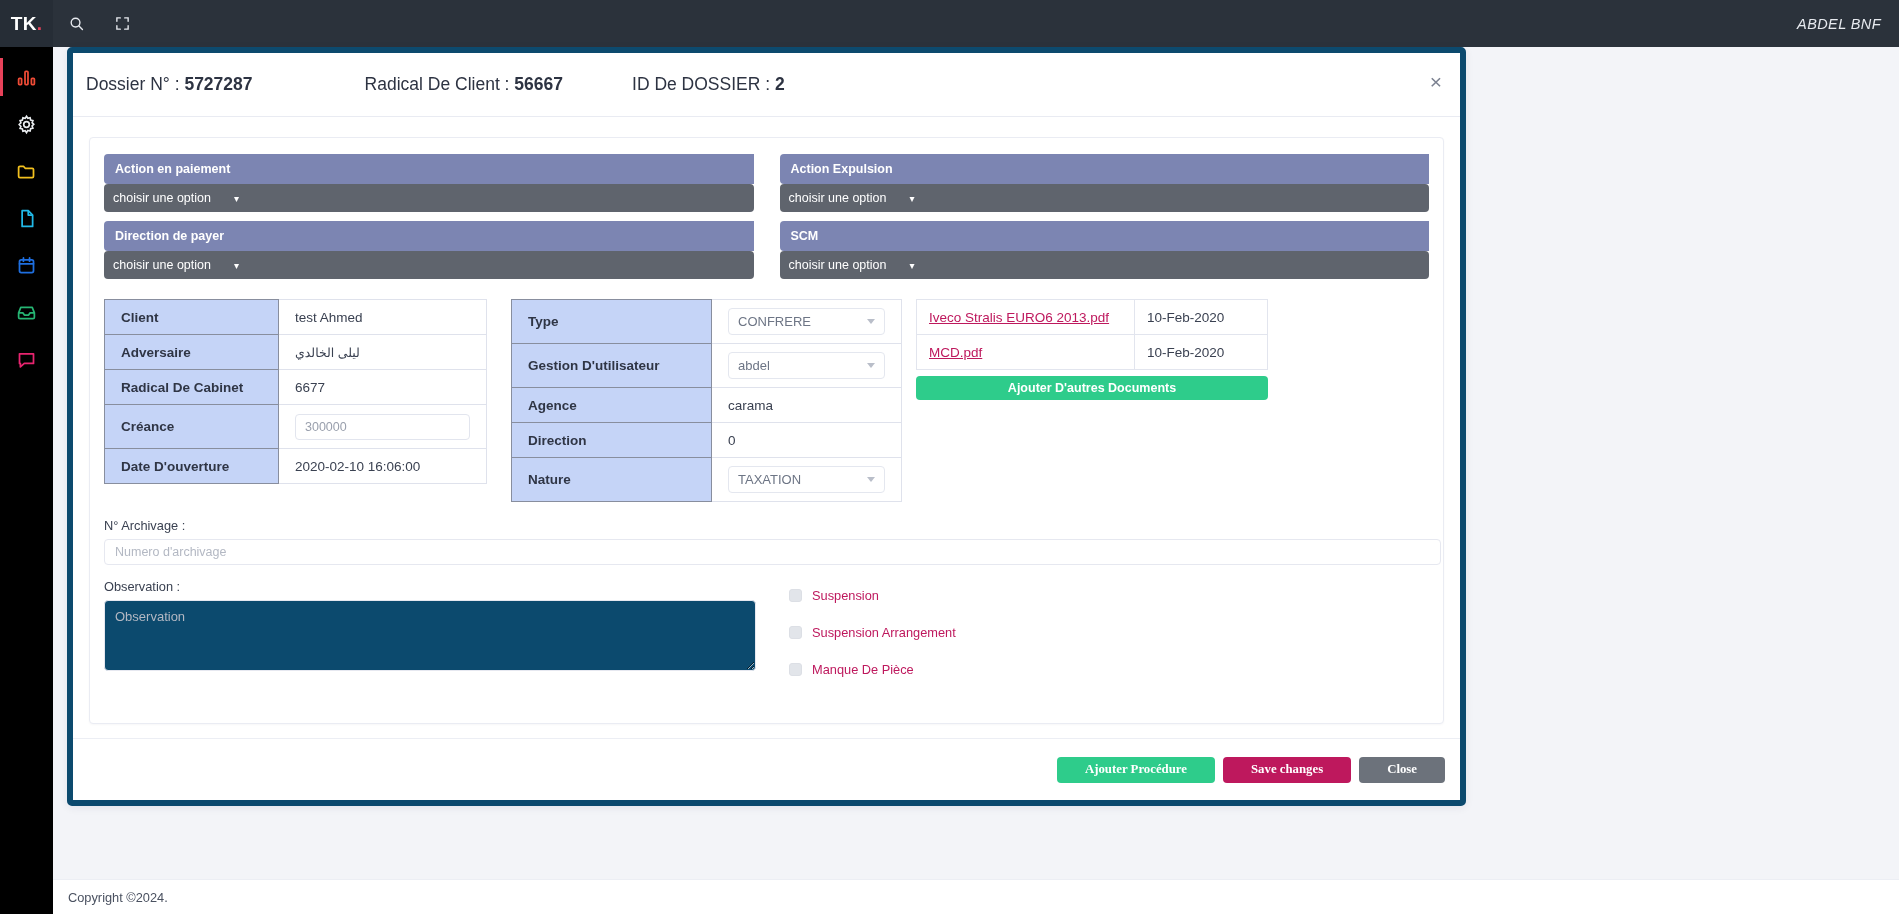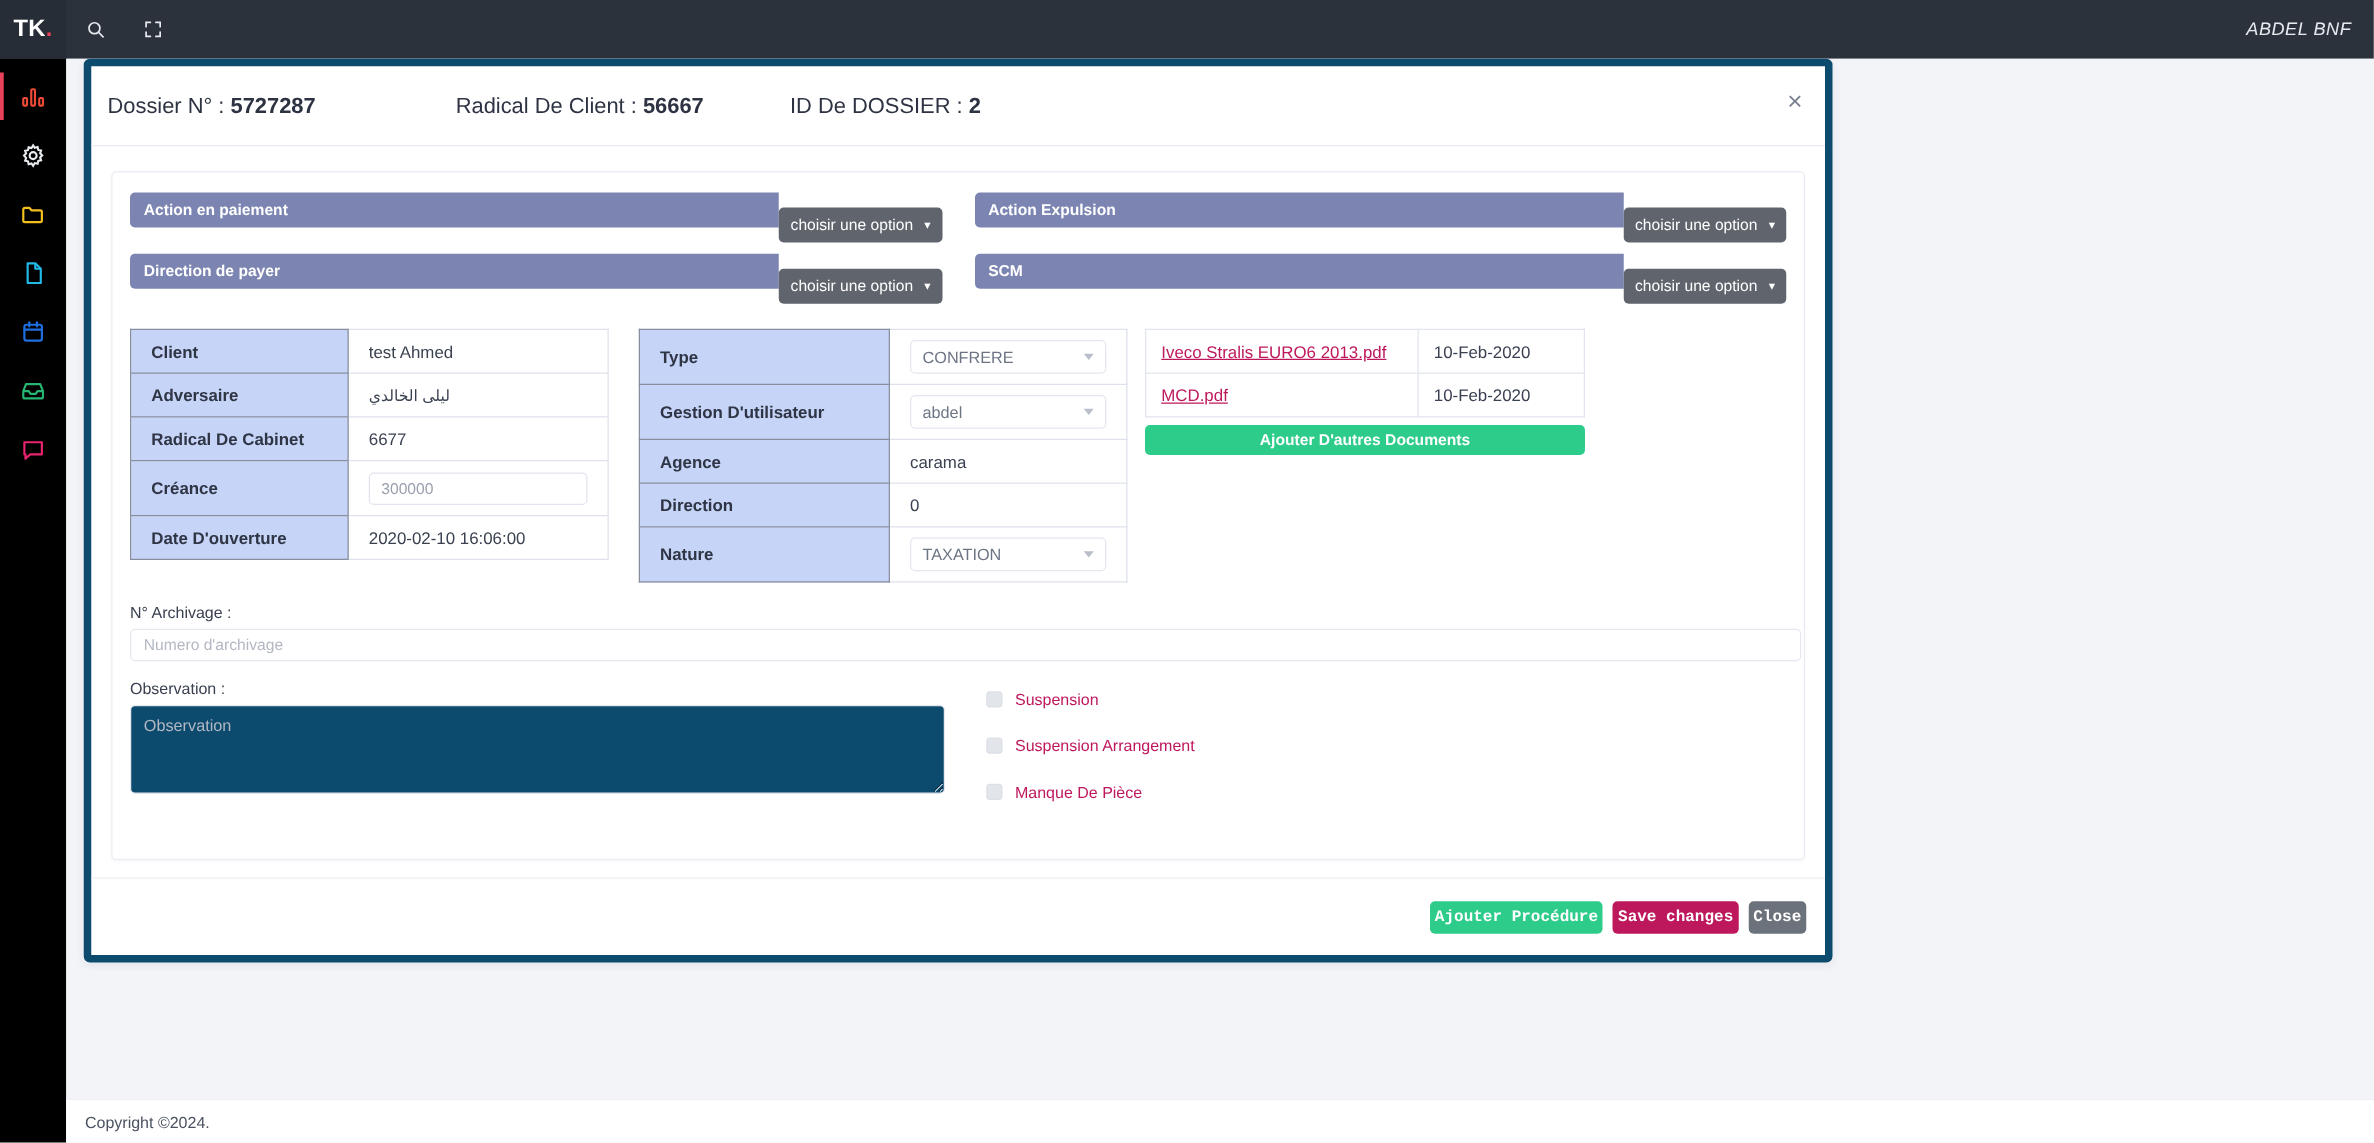--- a/index.html
+++ b/index.html
@@ -108,44 +108,44 @@
 
   
   .actions-grid {
     display: flex;
     gap: 26px;
   }
   .actions-col { flex: 1 1 0; }
   .action-row {
     display: flex;
     margin-bottom: 9px;
+    flex-direction: column;
   }
   .action-label {
     flex: 1;
     background: #7c85b2;
     color: #fff;
     font-size: 12.5px; font-weight: 700;
     border-radius: 4px 0 0 4px;
     padding: 8px 0 8px 11px;
     display: flex; align-items: center;
     height: 28px;
   }
   .action-select {
     background: #5f646d;
     color: #fff;
     font-size: 12.5px;
     border: none;
     border-radius: 4px;
     padding: 0 9px;
     height: 28px;
-    display: flex; align-items: center; gap: 9px;
+    display: flex; align-items: center; gap: 23px;
     cursor: pointer;
     white-space: nowrap;
     font-family: "Liberation Sans", sans-serif;
-    margin-top: 12px;
   }
   .action-select .chev { font-size: 10px; }
 
   
   .mid-grid {
     display: flex;
     margin-top: 11px;
     align-items: flex-start;
   }
 
@@ -302,22 +302,22 @@
     display: flex; align-items: center; justify-content: flex-end;
     padding-right: 15px;
     gap: 8px;
     margin-top: 14px;
   }
   .btn {
     border: none; border-radius: 4px;
     height: 26px;
     font-size: 12.8px; font-weight: 700;
     color: #fff; cursor: pointer;
-    padding: 0 4px;
-    font-family: Liberation Mono, monospace;
+    padding: 0 28px;
+    font-family: Liberation Serif, serif;
   }
   .btn-green { background: #2ecc8b; }
   .btn-blue  { background: #be185d; }
   .btn-gray  { background: #6c727b; }
 
   #copyright {
     position: absolute; left: 53px; bottom: 0;
     width: 1846px; height: 35px;
     background: #fff;
     border-top: 1px solid #eceef4;

